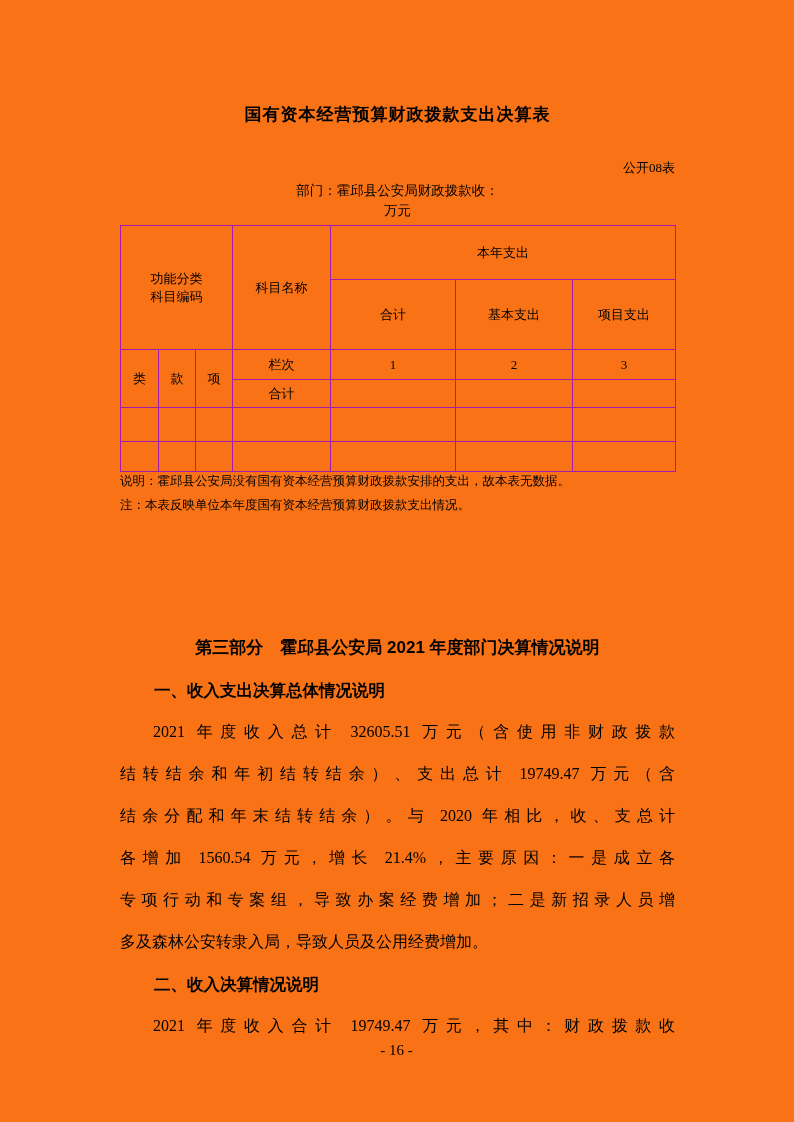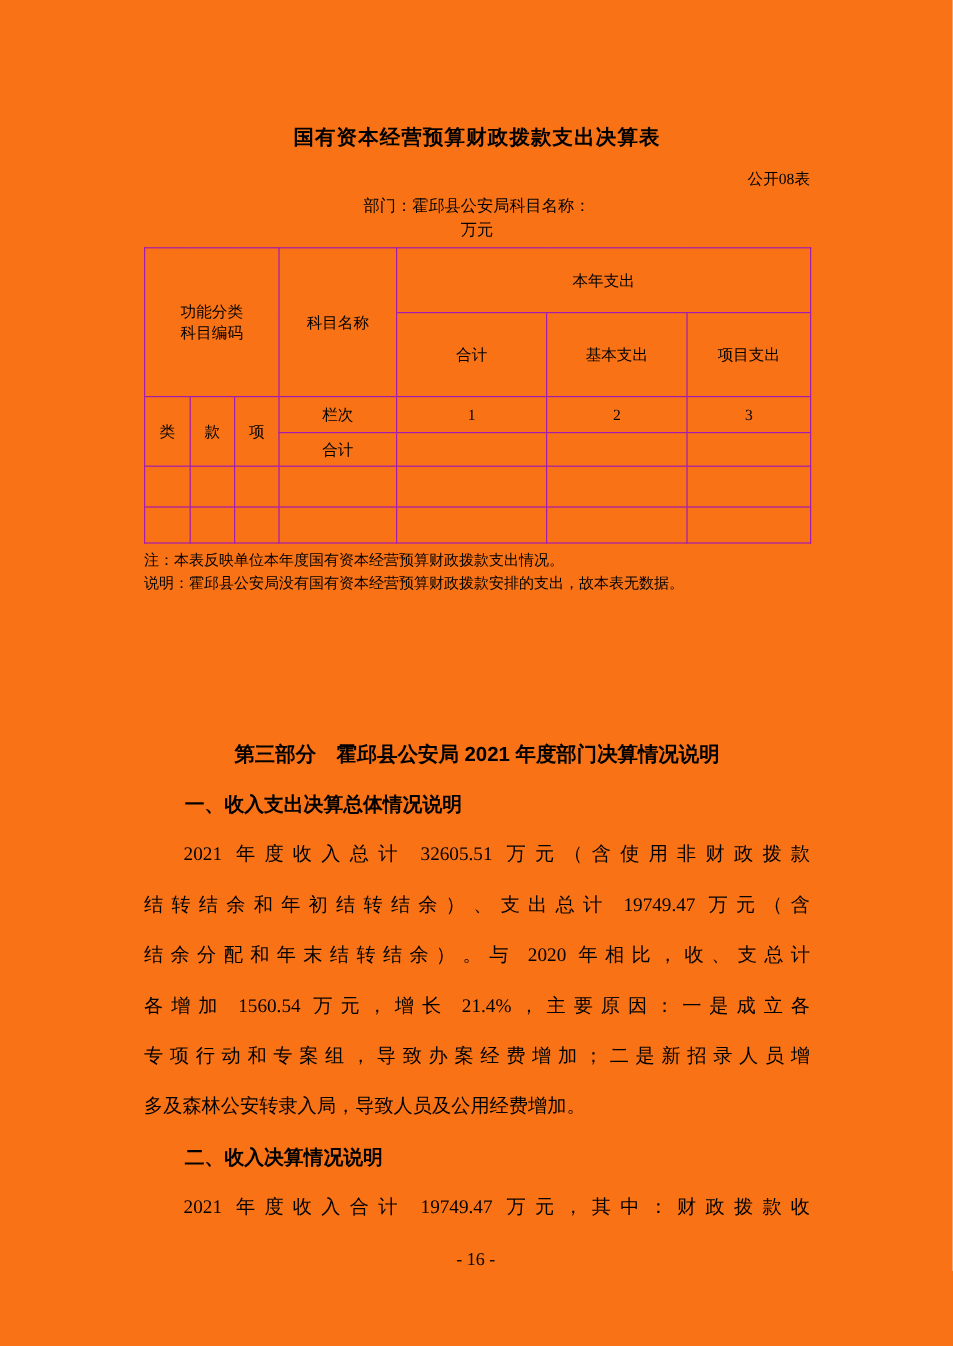--- a/index.html
+++ b/index.html
@@ -20,21 +20,21 @@
   }
   .doc-title {
     padding-top: 103px;
     text-align: center;
     font-size: 17px;
     font-weight: 700;
     font-family: "Liberation Sans", "DejaVu Sans", sans-serif;
     letter-spacing: 1px;
   }
   .table-code {
-    margin-top: 14px;
+    margin-top: 33px;
     text-align: right;
     font-size: 13px;
   }
   .meta-row {
     margin-top: 5px;
     display: flex;
     justify-content: center;
     font-size: 13.5px;
   }
   .unit-line {
@@ -104,21 +104,21 @@
 <body>
 
 <div class="page">
 
   <div class="doc-title">国有资本经营预算财政拨款支出决算表</div>
 
   <div class="table-code">公开08表</div>
 
   <div class="meta-row">
     <span>部门：霍邱县公安局</span>
-    <span>科目名称：</span>
+    <span>财政拨款收：</span>
   </div>
 
   <div class="unit-line">万元</div>
 
   <table class="budget-table">
     <colgroup>
       <col style="width:38px">
         <col style="width:37px">
         <col style="width:37px">
       <col style="width:98px">
@@ -167,22 +167,22 @@
       <td></td>
       <td></td>
       <td></td>
       <td></td>
       <td></td>
       <td></td>
     </tr>
   </tbody>
     </table>
 
+  <div class="note">说明：霍邱县公安局没有国有资本经营预算财政拨款安排的支出，故本表无数据。</div>
   <div class="note first">注：本表反映单位本年度国有资本经营预算财政拨款支出情况。</div>
-  <div class="note">说明：霍邱县公安局没有国有资本经营预算财政拨款安排的支出，故本表无数据。</div>
 
   <div class="body-text">
     <div class="part-heading">第三部分　霍邱县公安局 2021 年度部门决算情况说明</div>
     <div class="sub-heading">一、收入支出决算总体情况说明</div>
     <div class="para">
       <div class="line first">2021 年度收入总计 32605.51 万元（含使用非财政拨款</div>
       <div class="line">结转结余和年初结转结余）、支出总计 19749.47 万元（含</div>
       <div class="line">结余分配和年末结转结余）。与 2020 年相比，收、支总计</div>
       <div class="line">各增加 1560.54 万元，增长 21.4%，主要原因：一是成立各</div>
       <div class="line">专项行动和专案组，导致办案经费增加；二是新招录人员增</div>

